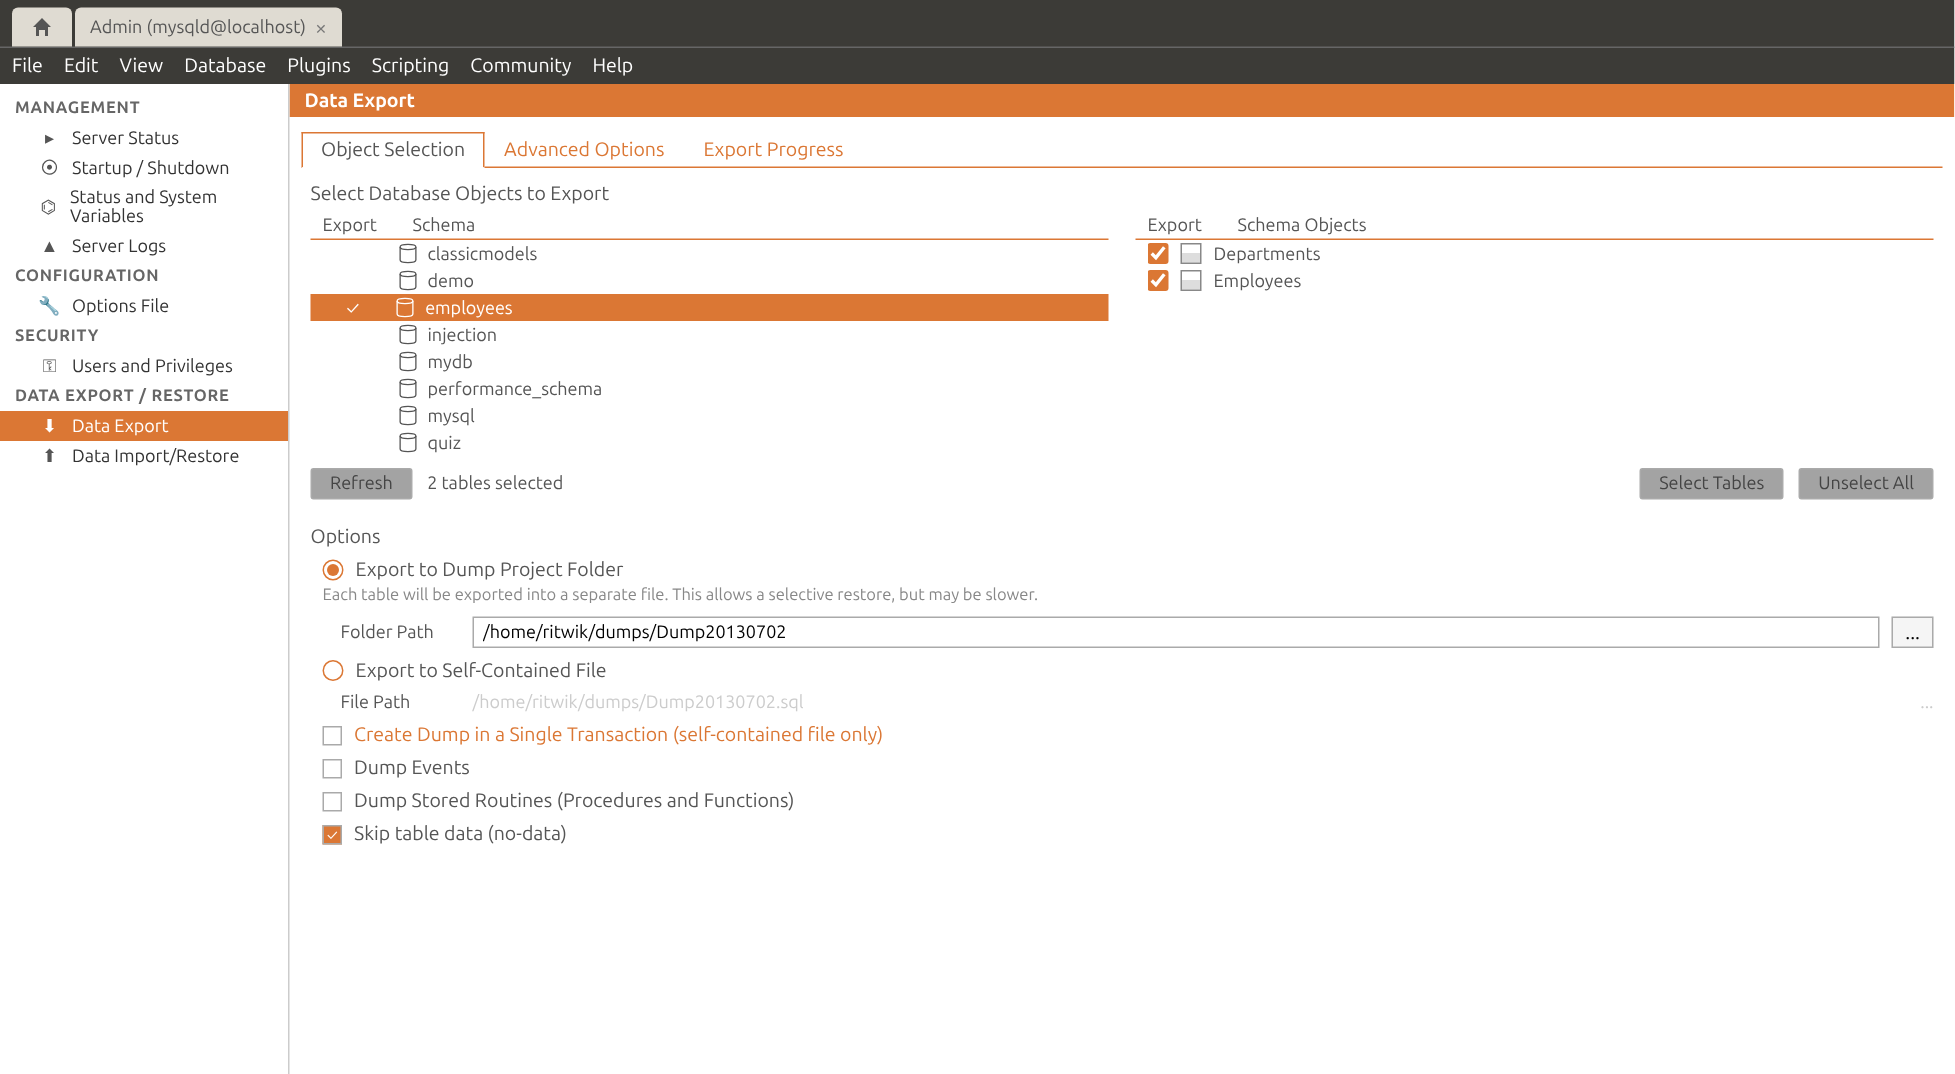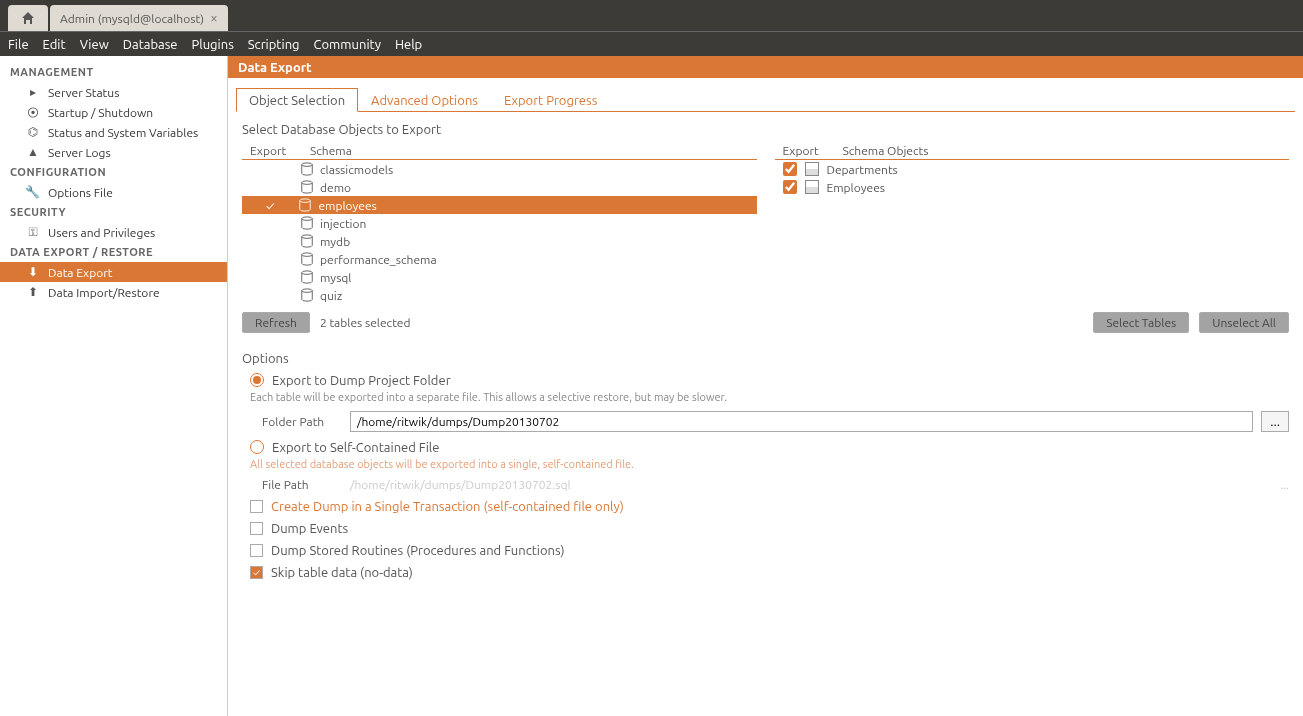--- a/index.html
+++ b/index.html
@@ -7,21 +7,21 @@
 
 .tabbar { background: #3c3b37; height: 32px; display: flex; align-items: flex-end; border-bottom: 1px solid #666; padding-top: 4px; }
 .home-tab { width: 40px; height: 26px; background: #dfdbd2; border-radius: 4px 4px 0 0; margin-left: 8px; display: flex; align-items: center; justify-content: center; }
 .admin-tab { height: 26px; background: #dfdbd2; border-radius: 4px 4px 0 0; margin-left: 2px; padding: 0 10px; display: flex; align-items: center; gap: 6px; color: #555; }
 .tab-close { color: #777; font-size: 14px; cursor: pointer; }
 
 .menubar { background: #3c3b37; height: 24px; display: flex; align-items: center; padding-left: 8px; gap: 14px; }
 .menubar span { color: #fff; font-size: 13px; cursor: pointer; }
 
 .layout { display: flex; height: calc(716px - 56px); }
-.sidebar { width: 228px; background: #fff; border-right: 1px solid #ccc; padding-top: 6px; }
+.sidebar { width: 193px; background: #fff; border-right: 1px solid #ccc; padding-top: 6px; }
 .section-title { font-weight: bold; color: #666; padding: 4px 10px; font-size: 11px; letter-spacing: 0.5px; }
 .side-item { display: flex; align-items: center; gap: 8px; padding: 3px 10px 3px 26px; color: #333; cursor: pointer; font-size: 12px; }
 .side-item.active { background: #db7734; color: #fff; }
 .side-icon { width: 14px; height: 14px; display: flex; align-items: center; justify-content: center; color: #555; }
 .side-item.active .side-icon { color: #fff; }
 
 .main { flex: 1; display: flex; flex-direction: column; overflow: hidden; }
 .main-header { background: #db7734; color: #fff; font-weight: bold; padding: 4px 10px; font-size: 13px; }
 .tabstrip { display: flex; border-bottom: 1px solid #db7734; margin: 10px 8px 0 8px; }
 .tab { padding: 4px 12px; color: #db7734; cursor: pointer; border: 1px solid transparent; border-bottom: none; font-size: 13px; }
@@ -254,21 +254,20 @@
       <div class="path-row">
         <span class="path-label">Folder Path</span>
         <input class="path-input" value="/home/ritwik/dumps/Dump20130702" style="">
         <button class="path-btn">...</button>
       </div>
 
       <div class="opt-row">
         <span class="radio"></span>
         <span class="opt-label">Export to Self-Contained File</span>
       </div>
-      <div class="opt-desc faded">All selected database objects will be exported into a single, self-contained file.</div>
       <div class="path-row">
         <span class="path-label">File Path</span>
         <span class="path-faded">/home/ritwik/dumps/Dump20130702.sql</span>
         <div class="spacer"></div>
         <span class="path-faded">...</span>
       </div>
 
       <div class="opt-row">
           <span class="chk"></span>
           <span class="opt-label faded">Create Dump in a Single Transaction (self-contained file only)</span>

